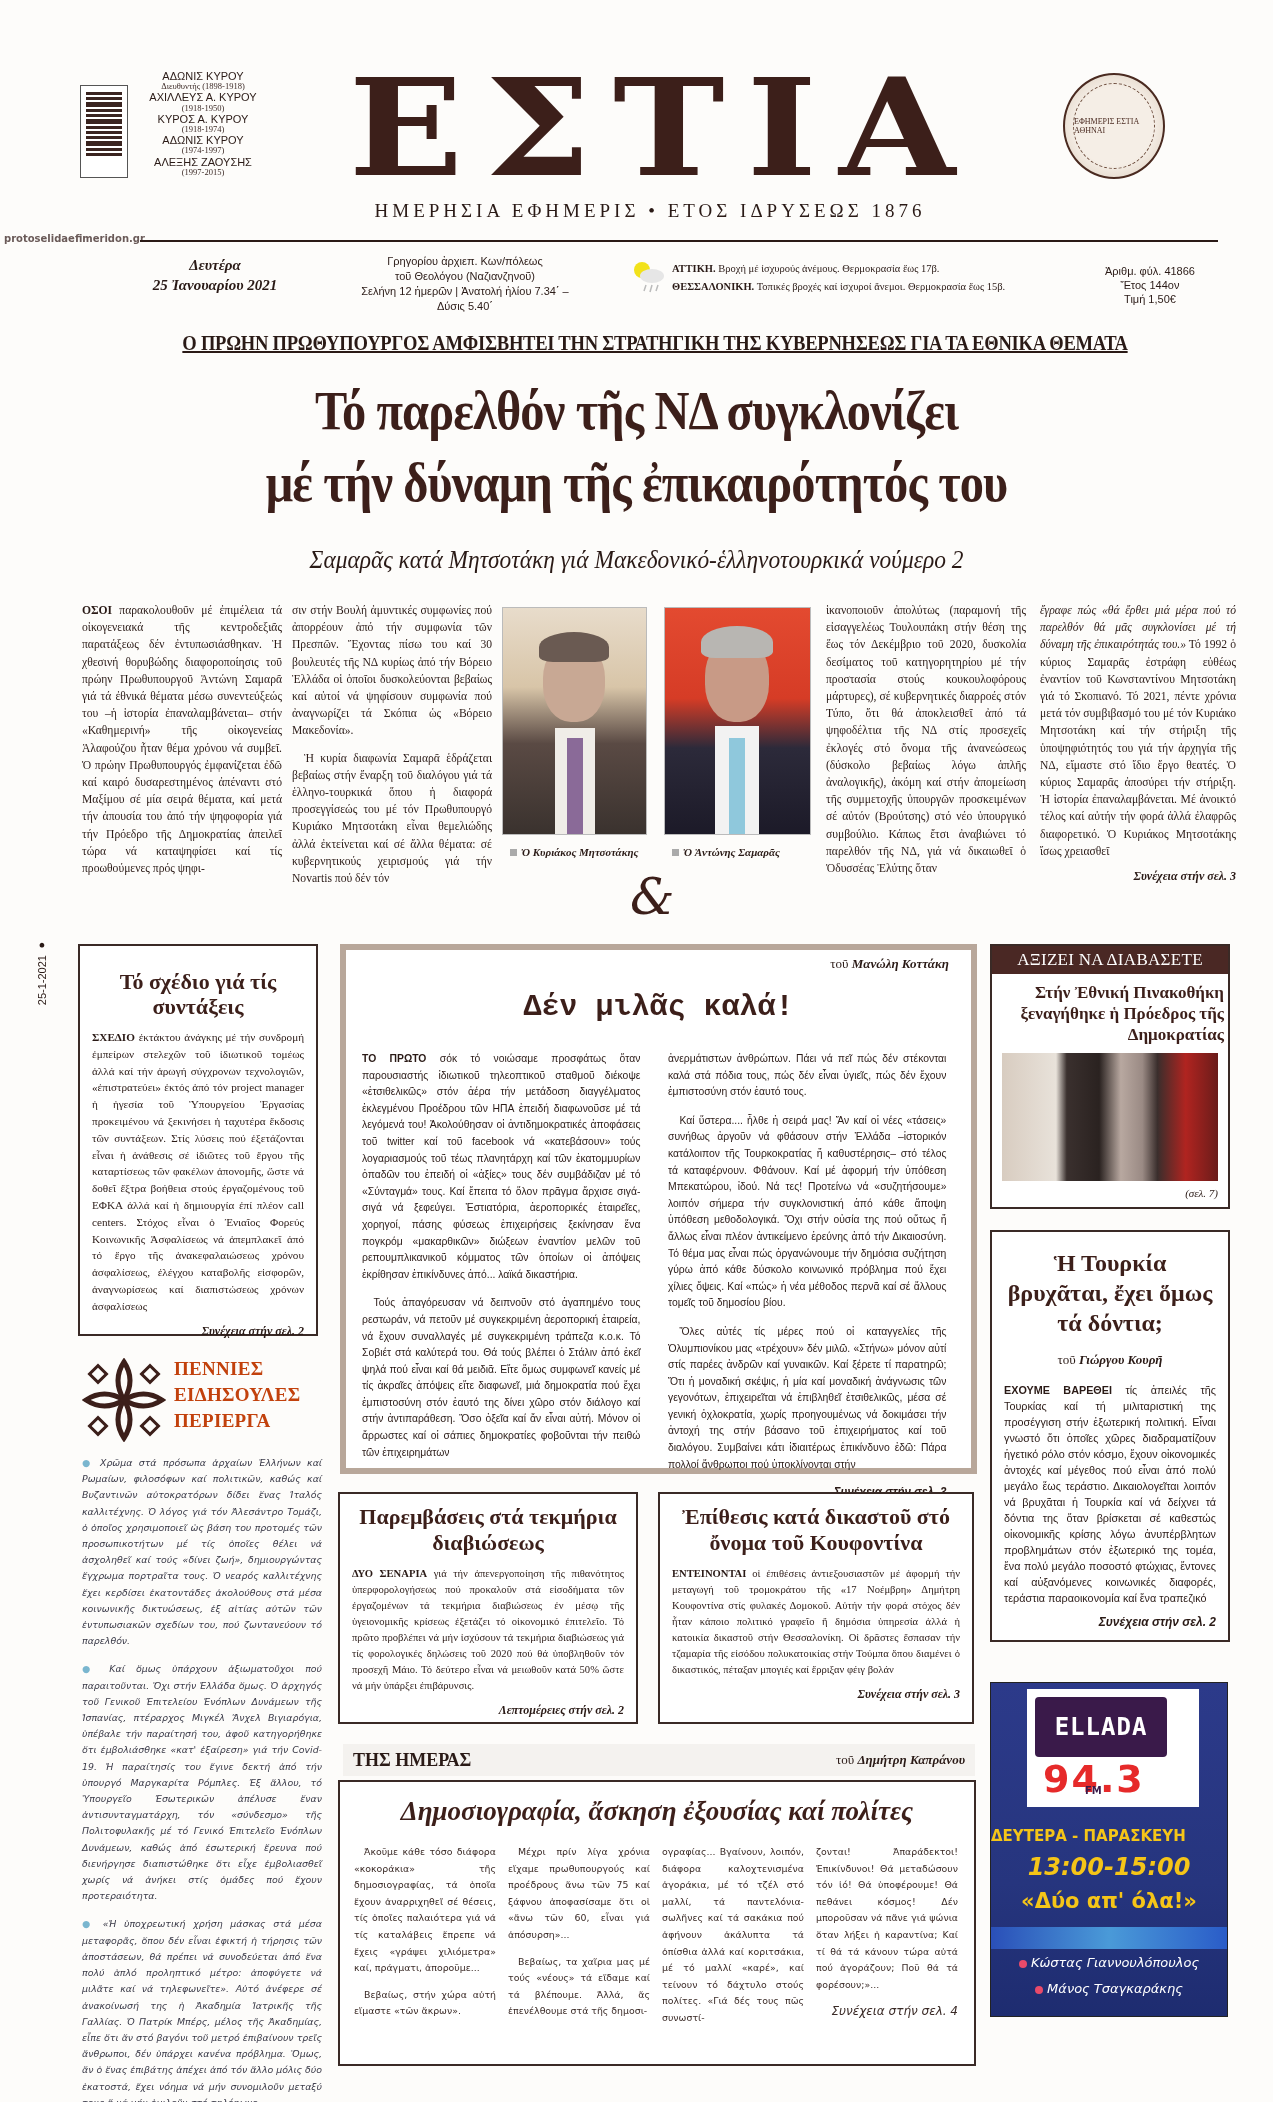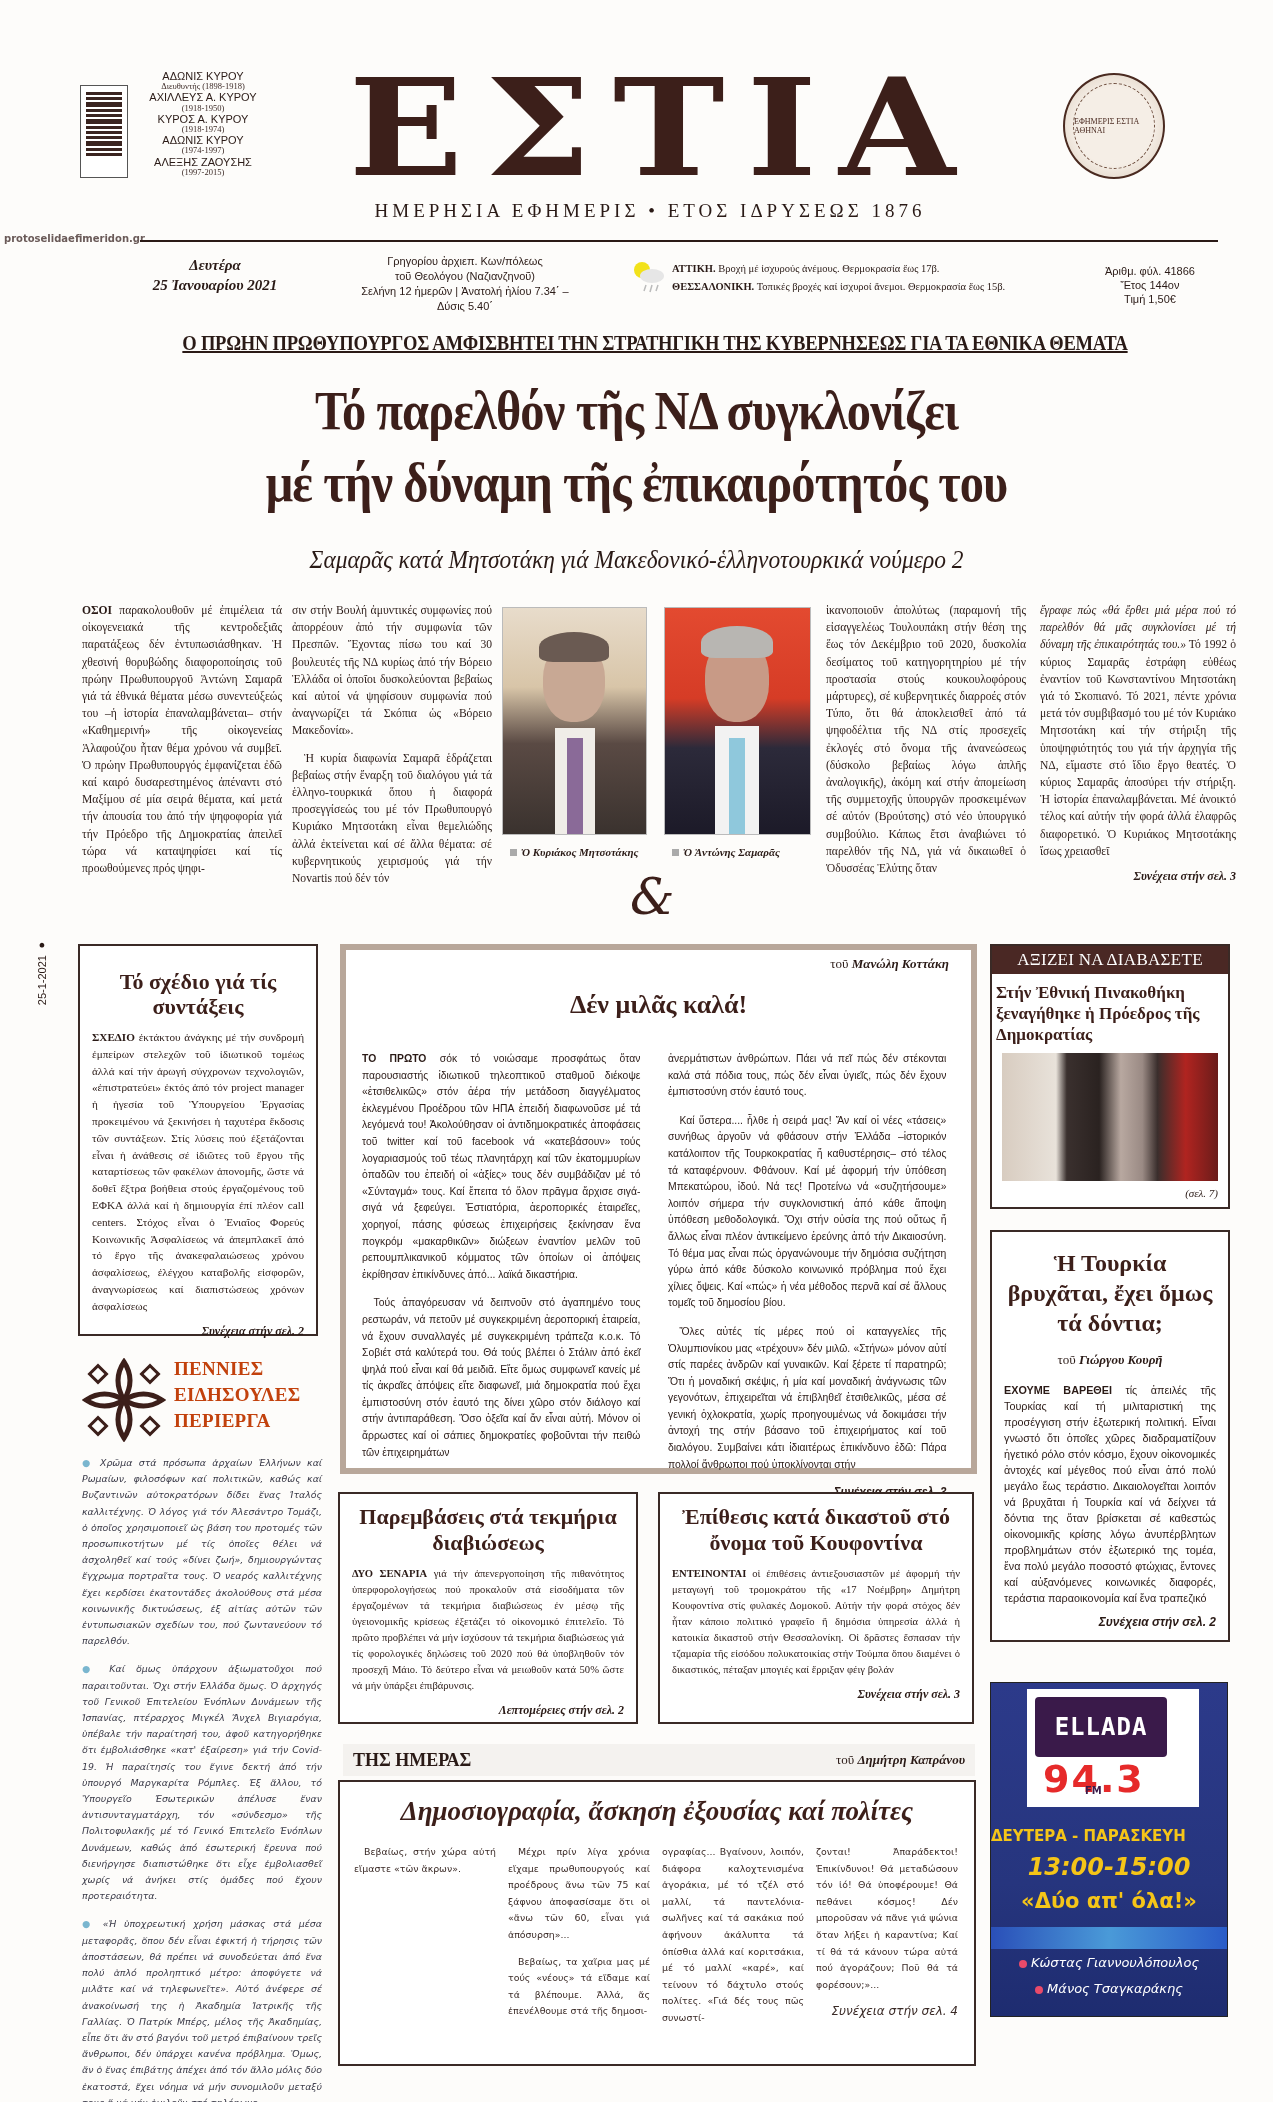--- a/index.html
+++ b/index.html
@@ -60,28 +60,28 @@
 
   #penies-head { left: 82px; top: 1350px; width: 240px; height: 100px; }
   #penies-head .title { position:absolute; left: 92px; top: 6px; font-weight: bold; font-size: 19px; line-height: 26px; color: #c2410c; letter-spacing: 0.3px; }
   #penies-body { left: 82px; top: 1455px; width: 240px; font-family: "DejaVu Sans", sans-serif; font-style: italic; font-size: 9.4px; line-height: 16.2px; color: #3a3a48; }
   #penies-body p { margin-bottom: 12px; }
   #penies-body .dot { color: #7ab6cf; }
 
   #kottakis { left: 340px; top: 944px; width: 637px; height: 530px; border: 6px solid #b8a79a; background: #fff; }
   #kottakis .byline { position:absolute; right: 12px; top: 0; font-size: 13px; padding: 6px 10px; background: #fff; }
   #kottakis .byline i { font-weight: bold; }
-  #kottakis h2 { position: absolute; left: 0; right: 0; top: 40px; text-align: center; font-size: 26px; font-weight: bold; color: #3c1f1a; }
+  #kottakis h2 { position: absolute; left: 0; right: 0; top: 40px; text-align: center; font-size: 30px; font-weight: bold; color: #3c1f1a; font-family: Liberation Mono, monospace; }
   #kottakis .c { position: absolute; top: 100px; width: 290px; font-family: "Liberation Sans", sans-serif; font-size: 10.8px; line-height: 16.6px; transform: scaleX(0.96); transform-origin: left top; }
   #kottakis .c p { margin-bottom: 12px; text-indent: 12px; }
   #kottakis .c p.first { text-indent: 0; }
 
   #axizei { left: 990px; top: 944px; width: 240px; height: 265px; border: 2px solid #3a2a26; background: #fff; }
   #axizei .bar { background: #4a2824; color: #fff; text-align: center; font-size: 17px; padding: 4px 6px; letter-spacing: 0.3px; }
-  #axizei h2 { font-size: 17px; line-height: 21px; text-align: left; font-weight: bold; color: #3c1f1a; margin: 8px 4px; }
+  #axizei h2 { font-size: 17px; line-height: 21px; text-align: right; font-weight: bold; color: #3c1f1a; margin: 8px 4px; }
   #axizei .ph { margin: 0 10px; height: 128px; background: linear-gradient(90deg, #d8ccc0 0%, #e8e2da 25%, #3a302e 30%, #2a2220 45%, #b8a8a0 55%, #9a8a84 65%, #3a2e2c 72%, #b02420 85%, #6a1c1a 100%); position: relative; }
   #axizei .sel { text-align: right; font-style: italic; font-size: 11px; margin: 6px 10px; }
 
   #tourkia { left: 990px; top: 1230px; width: 240px; height: 412px; border: 2px solid #3a2a26; background: #fff; padding: 8px 12px; }
   #tourkia h2 { font-size: 24px; line-height: 30px; margin-top: 8px; }
   #tourkia .by { text-align: center; font-size: 13px; margin: 14px 0; }
   #tourkia .by i { font-weight: bold; }
   #tourkia .col { font-family: "Liberation Sans", sans-serif; font-size: 10.8px; line-height: 16px; }
 
   #paremvaseis { left: 338px; top: 1492px; width: 300px; height: 232px; padding: 10px 12px; }
@@ -298,20 +298,21 @@
   </div>
 </div>
 
 <div id="imeras-head" class="abs">
   <div class="t">ΤΗΣ ΗΜΕΡΑΣ</div>
   <div class="by"><span>τοῦ</span> <i>Δημήτρη Καπράνου</i></div>
 </div>
 <div id="imeras" class="abs">
   <h2>Δημοσιογραφία, ἄσκηση ἐξουσίας καί πολίτες</h2>
   <div class="c" style="left:14px">
+    <p>Ἀκοῦμε κάθε τόσο διάφορα «κοκοράκια» τῆς δημοσιογραφίας, τά ὁποῖα ἔχουν ἀναρριχηθεῖ σέ θέσεις, τίς ὁποῖες παλαιότερα γιά νά τίς καταλάβεις ἔπρεπε νά ἔχεις «γράψει χιλιόμετρα» καί, πράγματι, ἀποροῦμε...</p>
     <p>Βεβαίως, στήν χώρα αὐτή εἴμαστε «τῶν ἄκρων».</p>
   </div>
   <div class="c" style="left:168px">
     <p>Μέχρι πρίν λίγα χρόνια εἴχαμε πρωθυπουργούς καί προέδρους ἄνω τῶν 75 καί ξάφνου ἀποφασίσαμε ὅτι οἱ «ἄνω τῶν 60, εἶναι γιά ἀπόσυρση»...</p>
     <p>Βεβαίως, τα χαῖρια μας μέ τούς «νέους» τά εἴδαμε καί τά βλέπουμε. Ἀλλά, ἄς ἐπενέλθουμε στά τῆς δημοσι-</p>
   </div>
   <div class="c" style="left:322px">
     <p style="text-indent:0">ογραφίας... Βγαίνουν, λοιπόν, διάφορα καλοχτενισμένα ἀγοράκια, μέ τό τζέλ στό μαλλί, τά παντελόνια-σωλῆνες καί τά σακάκια πού ἀφήνουν ἀκάλυπτα τά ὀπίσθια ἀλλά καί κοριτσάκια, μέ τό μαλλί «καρέ», καί τείνουν τό δάχτυλο στούς πολίτες. «Γιά δές τους πῶς συνωστί-</p>
   </div>
   <div class="c" style="left:476px">

